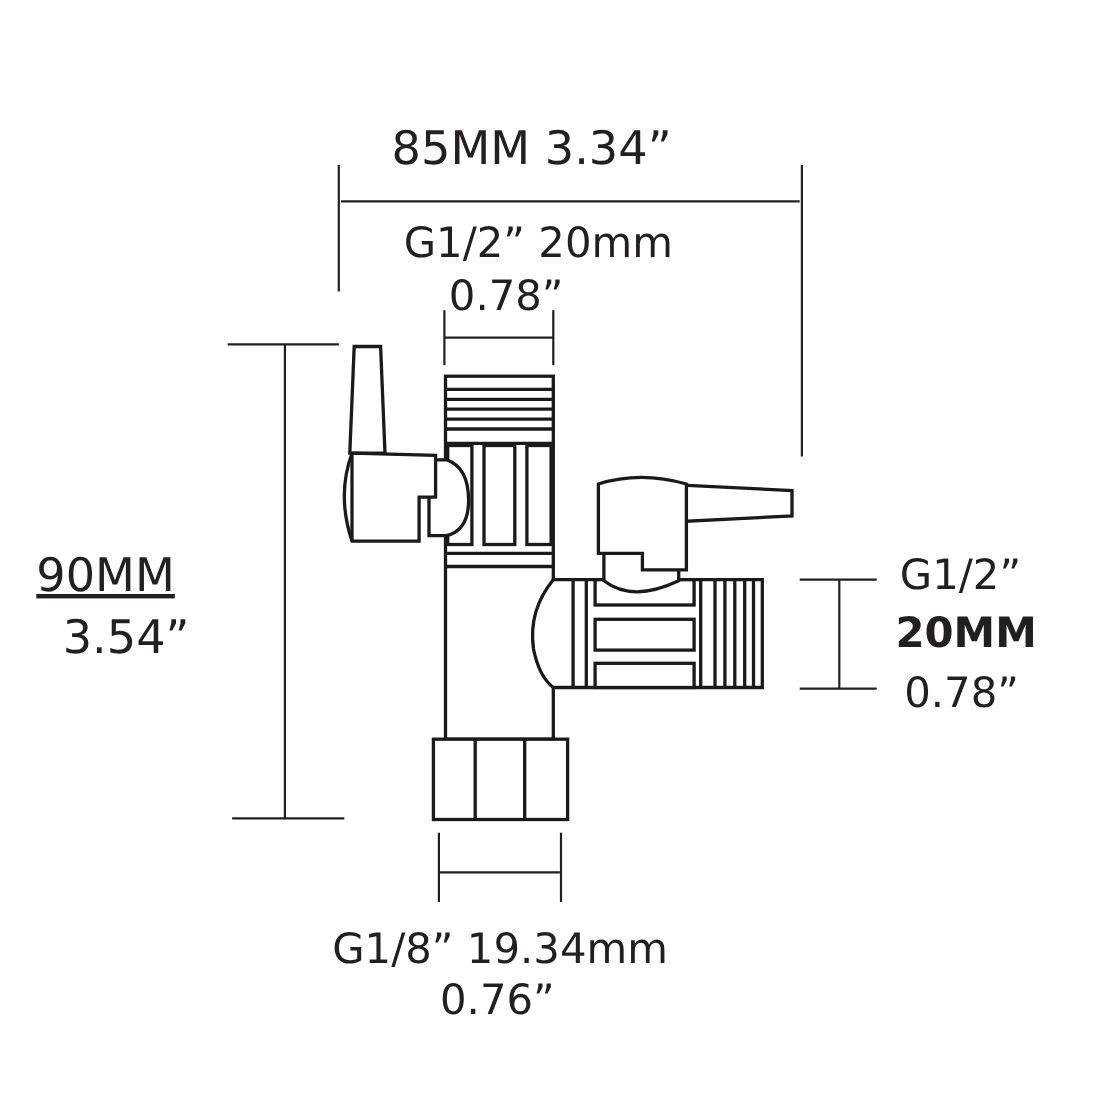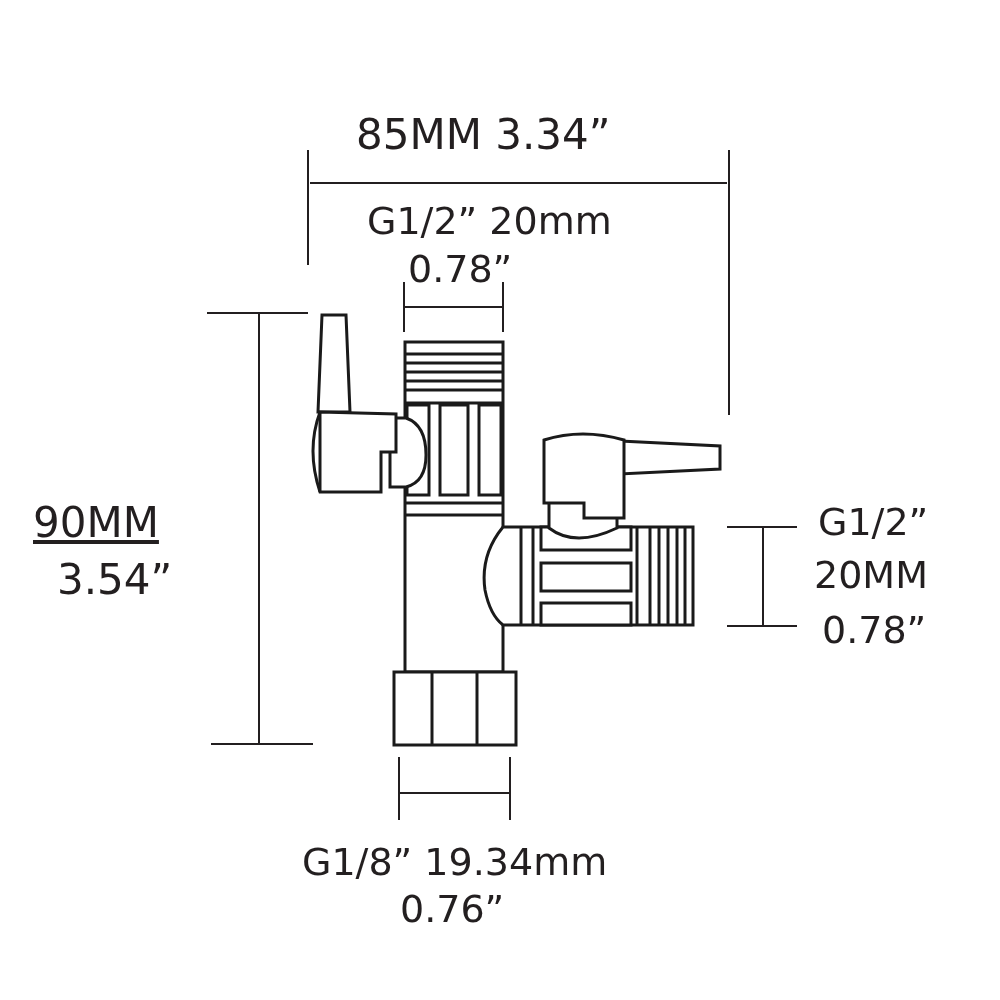--- a/index.html
+++ b/index.html
@@ -98,16 +98,16 @@
     <path class="part" d="M544,440 Q582,428 624,440 L624,518 L584,518 L584,503 L544,503 Z"></path>
   </g>
 </svg>
 
 <div class="lbl big" style="left:356px; top:114px;">85MM 3.34”</div>
 <div class="lbl med" style="left:347px; top:202px;margin-left:20px;">G1/2” 20mm</div>
 <div class="lbl med" style="left:408px; top:250px;">0.78”</div>
 <div class="lbl big" style="left:33px; top:502px;text-decoration:underline;">90MM</div>
 <div class="lbl big" style="left:46px; top:559px;margin-left:11px;">3.54”</div>
 <div class="lbl med" style="left:818px; top:503px;">G1/2”</div>
-<div class="lbl med" style="left:814px; top:556px;">20MM</div>
+<div class="lbl med" style="left:814px; top:556px;font-weight:bold;">20MM</div>
 <div class="lbl med" style="left:822px; top:611px;">0.78”</div>
 <div class="lbl med" style="left:302px; top:843px;">G1/8” 19.34mm</div>
 <div class="lbl med" style="left:400px; top:890px;">0.76”</div>
 
 </body></html>

